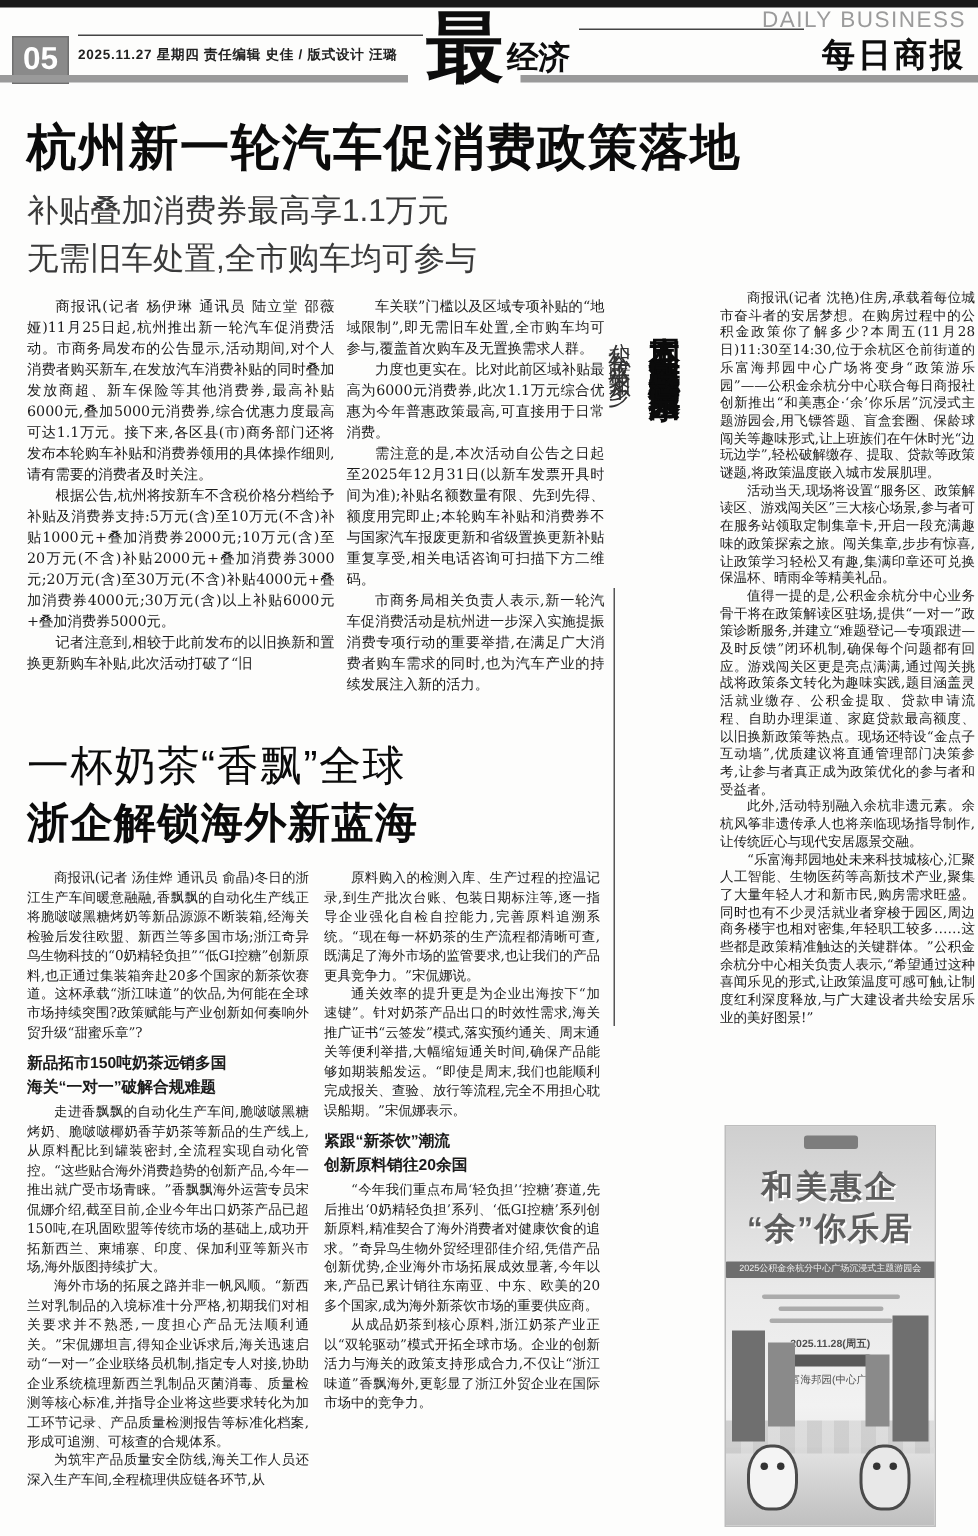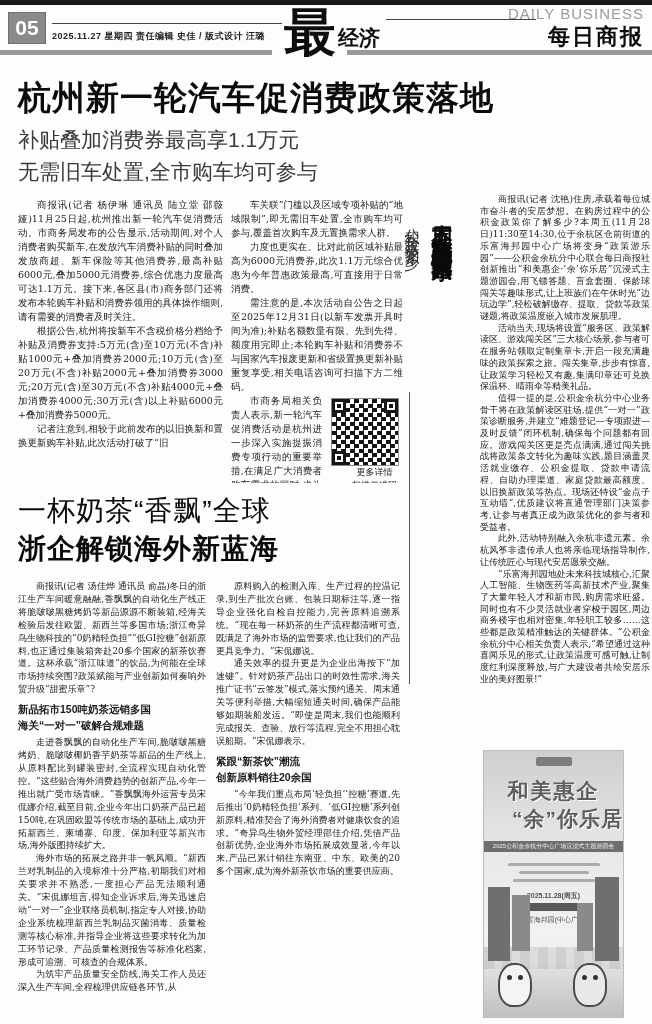--- a/index.html
+++ b/index.html
@@ -1,20 +1,20 @@
 <!DOCTYPE html>
 <html><head>
 <meta charset="utf-8">
 <style>
   html,body{margin:0;padding:0;background:#e8e8e8;}
   .page{position:relative;width:652px;height:1024px;background:#fdfdfc;margin:0 auto;overflow:hidden;
         font-family:"Liberation Sans",sans-serif;color:#111;}
   
   .topbar{position:absolute;left:0;top:0;width:652px;height:5px;background:#1a1a1a;}
-  .pagenum{position:absolute;left:8px;top:12px;width:36px;height:30px;background:#8a8a8a;
+  .pagenum{position:absolute;left:8px;top:24px;width:36px;height:30px;background:#8a8a8a;
            color:#fff;font-size:21px;font-weight:bold;text-align:center;line-height:30px;
            border:1px solid #6f6f6f;}
   .dateline{position:absolute;left:52px;top:30px;font-size:9px;font-weight:bold;color:#222;letter-spacing:.5px;}
   .rule-thin-left{position:absolute;left:52px;top:23px;width:230px;height:1px;background:#444;}
   .rule-thick-left{position:absolute;left:0;top:50px;width:272px;height:5px;background:#9a9a9a;}
   .rule-thick-right{position:absolute;left:347px;top:50px;width:305px;height:5px;background:#9a9a9a;}
   .rule-thin-right{position:absolute;left:386px;top:19px;width:150px;height:1px;background:#444;}
   .logo-char{position:absolute;left:284px;top:4px;font-size:52px;font-weight:900;color:#0d0d0d;
              font-family:"DejaVu Serif",serif;line-height:56px;}
   .logo-label{position:absolute;left:338px;top:24px;font-size:21px;font-weight:900;color:#0d0d0d;}
@@ -53,21 +53,21 @@
                color:#0b0b0b;letter-spacing:1.5px;height:500px;}
   .a3-col{position:absolute;left:480px;top:194px;width:170px;height:552px;overflow:hidden;}
   .a3-col p{font-size:9px;line-height:11.7px;}
   
   .poster{position:absolute;left:483px;top:750px;width:141px;height:268px;overflow:hidden;
           background:linear-gradient(180deg,#cfcfcf 0%,#e9e9e9 40%,#f2f2f2 70%,#dcdcdc 100%);
           border:1px solid #bdbdbd;box-sizing:border-box;}
   .poster-logo{position:absolute;left:50%;top:6px;transform:translateX(-50%);width:36px;height:9px;background:#7d7d7d;border-radius:2px;}
   .poster-t1{position:absolute;left:0;top:26px;width:100%;text-align:center;font-size:21px;font-weight:900;
              color:#5d5d5d;text-shadow:1px 1px 0 #fff;letter-spacing:2px;}
-  .poster-t2{position:absolute;left:0;top:54px;width:100%;text-align:right;font-size:21px;font-weight:900;
+  .poster-t2{position:absolute;left:0;top:54px;width:100%;text-align:center;font-size:21px;font-weight:900;
              color:#5d5d5d;text-shadow:1px 1px 0 #fff;letter-spacing:1px;}
   .poster-banner{position:absolute;left:50%;top:90px;transform:translateX(-50%);width:148px;height:11px;
                  background:#6e6e6e;border-radius:5px;color:#f0f0f0;font-size:6px;line-height:11px;
                  text-align:center;white-space:nowrap;overflow:hidden;}
   .poster-line{position:absolute;left:50%;transform:translateX(-50%);height:3px;background:#ababab;border-radius:2px;}
   .pl1{top:112px;width:92px;} .pl2{top:120px;width:70px;} .pl3{top:128px;width:82px;}
   .poster-date{position:absolute;left:0;top:140px;width:100%;text-align:center;font-size:7px;font-weight:bold;color:#4f4f4f;}
   .poster-badge{position:absolute;left:50%;top:152px;transform:translateX(-50%);width:58px;height:8px;background:#585858;border-radius:4px;}
   .poster-venue{position:absolute;left:0;top:164px;width:100%;text-align:center;font-size:7px;color:#4f4f4f;}
   .bld{position:absolute;background:#8e8e8e;}
@@ -109,29 +109,20 @@
     <p>商报讯(记者 杨伊琳 通讯员 陆立堂 邵薇娅)11月25日起,杭州推出新一轮汽车促消费活动。市商务局发布的公告显示,活动期间,对个人消费者购买新车,在发放汽车消费补贴的同时叠加发放商超、新车保险等其他消费券,最高补贴6000元,叠加5000元消费券,综合优惠力度最高可达1.1万元。接下来,各区县(市)商务部门还将发布本轮购车补贴和消费券领用的具体操作细则,请有需要的消费者及时关注。</p>
     <p>根据公告,杭州将按新车不含税价格分档给予补贴及消费券支持:5万元(含)至10万元(不含)补贴1000元+叠加消费券2000元;10万元(含)至20万元(不含)补贴2000元+叠加消费券3000元;20万元(含)至30万元(不含)补贴4000元+叠加消费券4000元;30万元(含)以上补贴6000元+叠加消费券5000元。</p>
     <p>记者注意到,相较于此前发布的以旧换新和置换更新购车补贴,此次活动打破了“旧</p>
   </div>
 
   <div class="a1-col2 bodycol">
     <p>车关联”门槛以及区域专项补贴的“地域限制”,即无需旧车处置,全市购车均可参与,覆盖首次购车及无置换需求人群。</p>
     <p>力度也更实在。比对此前区域补贴最高为6000元消费券,此次1.1万元综合优惠为今年普惠政策最高,可直接用于日常消费。</p>
     <p>需注意的是,本次活动自公告之日起至2025年12月31日(以新车发票开具时间为准);补贴名额数量有限、先到先得、额度用完即止;本轮购车补贴和消费券不与国家汽车报废更新和省级置换更新补贴重复享受,相关电话咨询可扫描下方二维码。</p>
     <p>
-      <span class="qr-wrap" style="display:block;">
-        <span class="qr" style="display:block;">
-          <span class="f tl" style="display:block;"></span>
-            <span class="f tr" style="display:block;"></span>
-            <span class="f bl" style="display:block;"></span>
-        </span>
-        <span class="qr-cap" style="display:block;">更多详情</span>
-        <span class="qr-cap" style="display:block;">扫描二维码</span>
-      </span>
       <span>市商务局相关负责人表示,新一轮汽车促消费活动是杭州进一步深入实施提振消费专项行动的重要举措,在满足广大消费者购车需求的同时,也为汽车产业的持续发展注入新的活力。</span>
     </p>
   </div>
 
   <div class="a2-headline1">一杯奶茶“香飘”全球</div>
   <div class="a2-headline2">浙企解锁海外新蓝海</div>
 
   <div class="a2-col1 bodycol">
     <p>商报讯(记者 汤佳烨 通讯员 俞晶)冬日的浙江生产车间暖意融融,香飘飘的自动化生产线正将脆啵啵黑糖烤奶等新品源源不断装箱,经海关检验后发往欧盟、新西兰等多国市场;浙江奇异鸟生物科技的“0奶精轻负担”“低GI控糖”创新原料,也正通过集装箱奔赴20多个国家的新茶饮赛道。这杯承载“浙江味道”的饮品,为何能在全球市场持续突围?政策赋能与产业创新如何奏响外贸升级“甜蜜乐章”?</p>
     <p class="subhead">新品拓市150吨奶茶远销多国</p>
@@ -140,20 +131,21 @@
     <p>海外市场的拓展之路并非一帆风顺。“新西兰对乳制品的入境标准十分严格,初期我们对相关要求并不熟悉,一度担心产品无法顺利通关。”宋侃娜坦言,得知企业诉求后,海关迅速启动“一对一”企业联络员机制,指定专人对接,协助企业系统梳理新西兰乳制品灭菌消毒、质量检测等核心标准,并指导企业将这些要求转化为加工环节记录、产品质量检测报告等标准化档案,形成可追溯、可核查的合规体系。</p>
     <p>为筑牢产品质量安全防线,海关工作人员还深入生产车间,全程梳理供应链各环节,从</p>
   </div>
 
   <div class="a2-col2 bodycol">
     <p>原料购入的检测入库、生产过程的控温记录,到生产批次台账、包装日期标注等,逐一指导企业强化自检自控能力,完善原料追溯系统。“现在每一杯奶茶的生产流程都清晰可查,既满足了海外市场的监管要求,也让我们的产品更具竞争力。”宋侃娜说。</p>
     <p>通关效率的提升更是为企业出海按下“加速键”。针对奶茶产品出口的时效性需求,海关推广证书“云签发”模式,落实预约通关、周末通关等便利举措,大幅缩短通关时间,确保产品能够如期装船发运。“即使是周末,我们也能顺利完成报关、查验、放行等流程,完全不用担心耽误船期。”宋侃娜表示。</p>
     <p class="subhead">紧跟“新茶饮”潮流</p>
     <p class="subhead2">创新原料销往20余国</p>
     <p>“今年我们重点布局‘轻负担’‘控糖’赛道,先后推出‘0奶精轻负担’系列、‘低GI控糖’系列创新原料,精准契合了海外消费者对健康饮食的追求。”奇异鸟生物外贸经理邵佳介绍,凭借产品创新优势,企业海外市场拓展成效显著,今年以来,产品已累计销往东南亚、中东、欧美的20多个国家,成为海外新茶饮市场的重要供应商。</p>
+    <p>从成品奶茶到核心原料,浙江奶茶产业正以“双轮驱动”模式开拓全球市场。企业的创新活力与海关的政策支持形成合力,不仅让“浙江味道”香飘海外,更彰显了浙江外贸企业在国际市场中的竞争力。</p>
   </div>
 
   <div class="a3-kicker">公积金政策知多少?</div>
   <div class="a3-kicker-line"></div>
   <div class="a3-headline">本周五 乐富海邦园中心广场变身『政策游乐园』</div>
 
   <div class="a3-col bodycol">
     <p>商报讯(记者 沈艳)住房,承载着每位城市奋斗者的安居梦想。在购房过程中的公积金政策你了解多少?本周五(11月28日)11:30至14:30,位于余杭区仓前街道的乐富海邦园中心广场将变身“政策游乐园”——公积金余杭分中心联合每日商报社创新推出“和美惠企·‘余’你乐居”沉浸式主题游园会,用飞镖答题、盲盒套圈、保龄球闯关等趣味形式,让上班族们在午休时光“边玩边学”,轻松破解缴存、提取、贷款等政策谜题,将政策温度嵌入城市发展肌理。</p>
     <p>活动当天,现场将设置“服务区、政策解读区、游戏闯关区”三大核心场景,参与者可在服务站领取定制集章卡,开启一段充满趣味的政策探索之旅。闯关集章,步步有惊喜,让政策学习轻松又有趣,集满印章还可兑换保温杯、晴雨伞等精美礼品。</p>
     <p>值得一提的是,公积金余杭分中心业务骨干将在政策解读区驻场,提供“一对一”政策诊断服务,并建立“难题登记—专项跟进—及时反馈”闭环机制,确保每个问题都有回应。游戏闯关区更是亮点满满,通过闯关挑战将政策条文转化为趣味实践,题目涵盖灵活就业缴存、公积金提取、贷款申请流程、自助办理渠道、家庭贷款最高额度、以旧换新政策等热点。现场还特设“金点子互动墙”,优质建议将直通管理部门决策参考,让参与者真正成为政策优化的参与者和受益者。</p>

